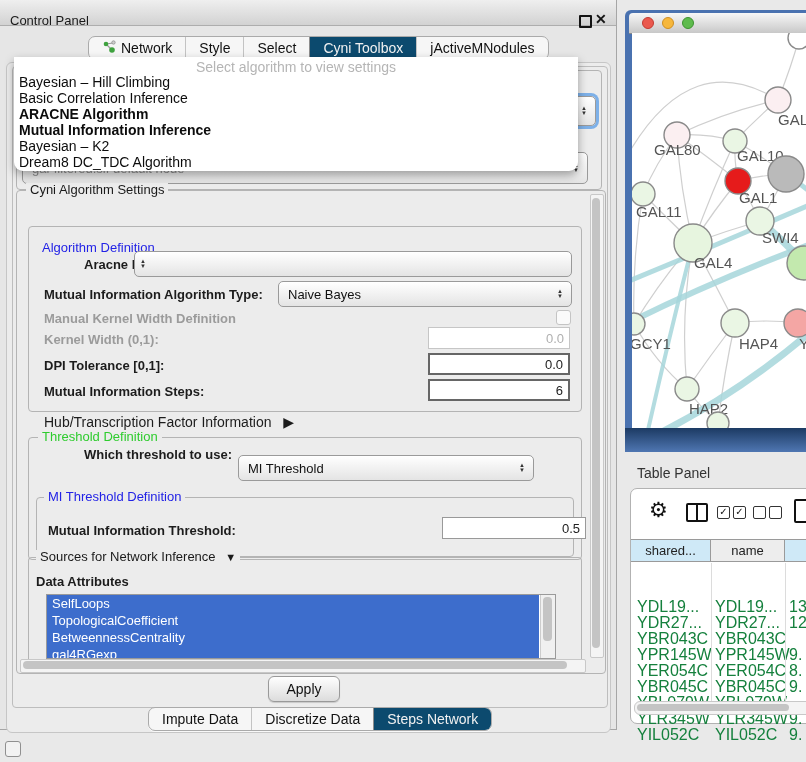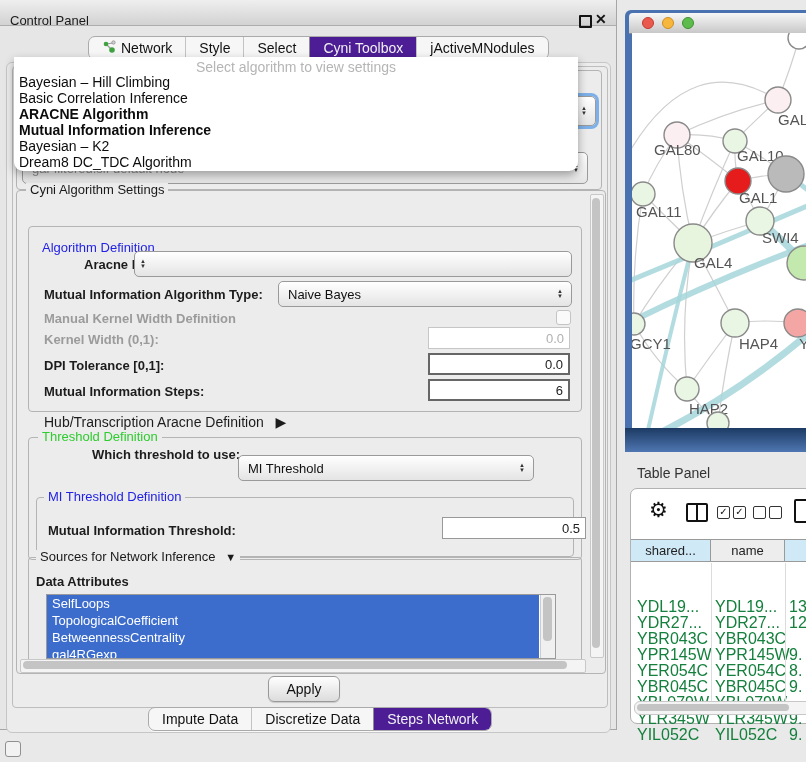--- a/index.html
+++ b/index.html
@@ -13,21 +13,21 @@
                background:linear-gradient(#efefef,#d2d2d2);border-bottom:1px solid #adadad;}
   .cp-title{left:10px;top:13px;font-size:13px;color:#1a1a1a;}
   .float-btn{left:579px;top:15px;width:9px;height:9px;border:2px solid #141414;border-radius:1px;cursor:default;}
   .close-btn{left:595px;top:11px;font-size:14px;font-weight:bold;color:#141414;}
   
   .seg-strip{display:flex;border:1px solid #aaa;border-radius:7px;overflow:hidden;
              background:#f6f6f6;height:22px;box-shadow:0 1px 0 rgba(255,255,255,.7);}
   .seg{display:flex;align-items:center;padding:0 13px;font-size:14px;color:#111;
        border-left:1px solid #c3c3c3;white-space:nowrap;}
   .seg:first-child{border-left:none;}
-  .seg.sel{background:#4c1d95;color:#f1f1f1;border-left-color:#8d8d8d;}
+  .seg.sel{background:#0c4a6e;color:#f1f1f1;border-left-color:#8d8d8d;}
   .cp-tabs{left:88px;top:36px;}
   .cp-bottom-tabs{left:148px;top:707px;}
   
   .cp-content{left:6px;top:62px;width:603px;height:669px;background:#ececec;
               border:1px solid #c6c6c6;border-radius:6px;}
   .form-area{left:12px;top:66px;width:594px;height:640px;background:#ececec;
              border:1px solid #bdbdbd;border-radius:4px;}
   .groupbox{border:1px solid #b4b4b4;border-radius:4px;}
   .legend{position:absolute;background:#ececec;padding:0 4px;font-size:13px;line-height:14px;}
   .legend.blue{color:#2222e6;}
@@ -173,28 +173,28 @@
   <div class="lbl dis" style="left:44px;top:332px;">Kernel Width (0,1):</div>
   <div class="tfield dis" style="left:428px;top:327px;width:142px;height:22px;">0.0</div>
 
   <div class="lbl" style="left:44px;top:358px;">DPI Tolerance [0,1]:</div>
   <div class="tfield strong" style="left:428px;top:353px;width:142px;height:22px;">0.0</div>
 
   <div class="lbl" style="left:44px;top:384px;">Mutual Information Steps:</div>
   <div class="tfield strong" style="left:428px;top:379px;width:142px;height:22px;">6</div>
 
   <div class="lbl" style="left:44px;top:414px;font-weight:normal;font-size:14px;">
-    <span>Hub/Transcription Aracne Definition</span>
+    <span>Hub/Transcription Factor Information</span>
     <span style="margin-left:8px;">▶</span>
   </div>
 
   <div class="abs groupbox" style="left:28px;top:437px;width:552px;height:121px;"></div>
   <div class="legend green abs" style="left:38px;top:430px;">Threshold Definition</div>
 
-  <div class="lbl" style="left:84px;top:447px;margin-left:8px;">Which threshold to use:</div>
+  <div class="lbl" style="left:84px;top:447px;">Which threshold to use:</div>
   <div class="combo" style="left:238px;top:455px;width:294px;height:24px;">
     <span class="cval">MI Threshold</span>
     <span class="stepper">
         <span>▲</span>
         <span>▼</span>
       </span>
   </div>
 
   <div class="abs groupbox" style="left:36px;top:497px;width:536px;height:58px;"></div>
   <div class="legend blue abs" style="left:44px;top:490px;">MI Threshold Definition</div>

